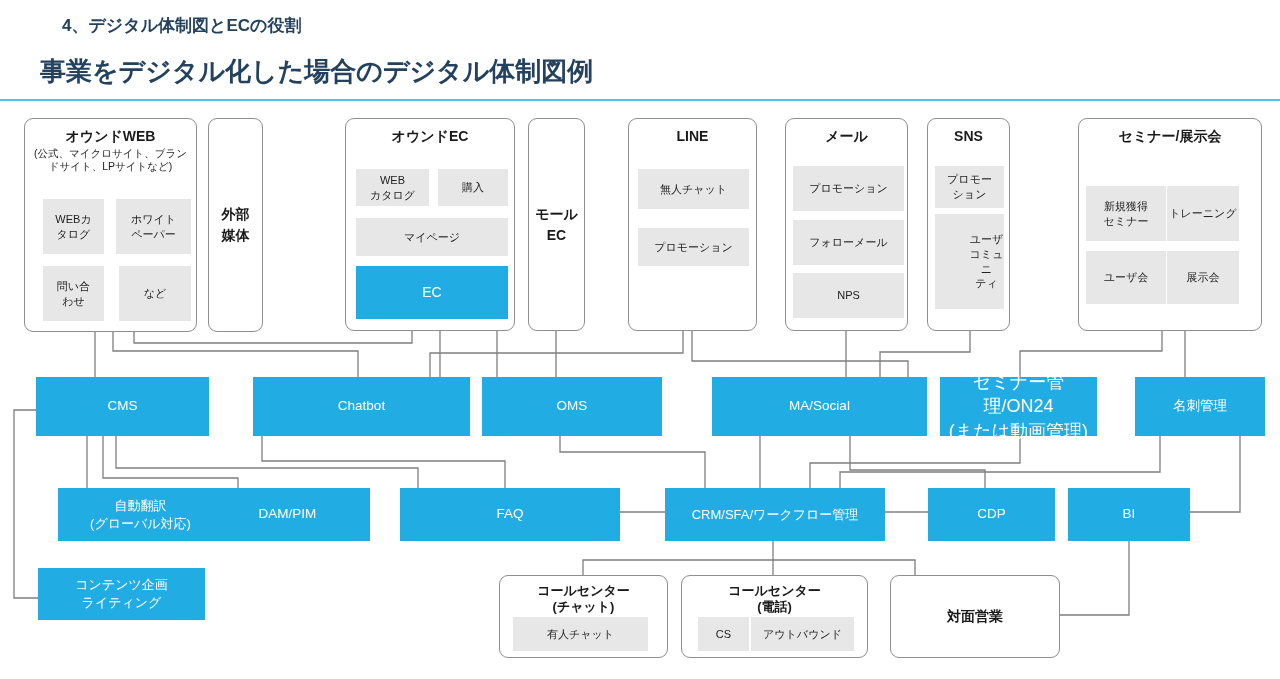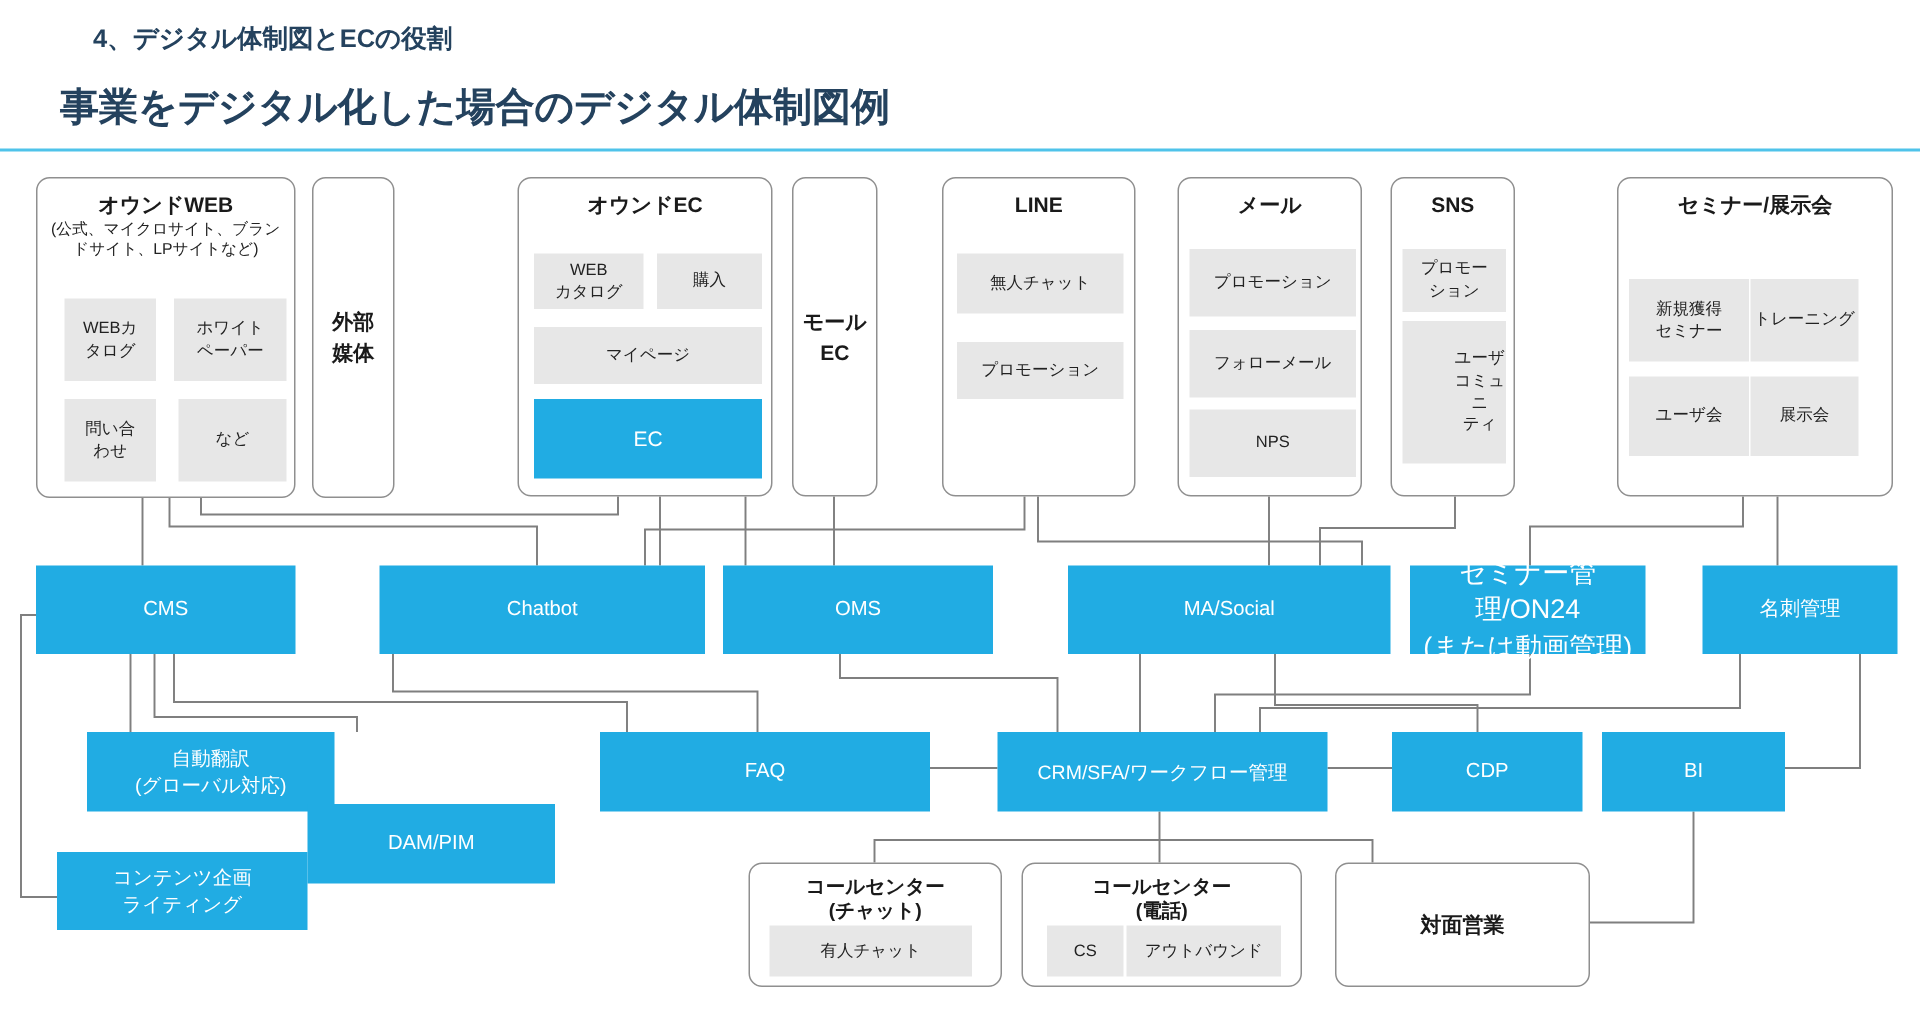--- a/index.html
+++ b/index.html
@@ -122,31 +122,31 @@
 
   <div class="obox" style="left:1078px;top:118px;width:184px;height:213px;">
     <span class="ttl lbl">セミナー/展示会</span>
     <div class="gbox lbl" style="left:7px;top:67px;width:80px;height:55px;">新規獲得
 セミナー</div>
     <div class="gbox lbl" style="left:88px;top:67px;width:72px;height:55px;">トレーニング</div>
     <div class="gbox lbl" style="left:7px;top:132px;width:80px;height:53px;">ユーザ会</div>
     <div class="gbox lbl" style="left:88px;top:132px;width:72px;height:53px;">展示会</div>
   </div>
 
-  <div class="bbox lbl" style="left:24px;top:377px;width:173px;height:59px;">CMS</div>
+  <div class="bbox lbl" style="left:36px;top:377px;width:173px;height:59px;">CMS</div>
   <div class="bbox lbl" style="left:253px;top:377px;width:217px;height:59px;">Chatbot</div>
   <div class="bbox lbl" style="left:482px;top:377px;width:180px;height:59px;">OMS</div>
   <div class="bbox lbl" style="left:712px;top:377px;width:215px;height:59px;">MA/Social</div>
   <div class="bbox lbl" style="left:940px;top:377px;width:157px;height:59px;font-size:18px;">セミナー管理/ON24
 (または動画管理)</div>
   <div class="bbox lbl" style="left:1135px;top:377px;width:130px;height:59px;">名刺管理</div>
 
   <div class="bbox lbl" style="left:38px;top:488px;width:165px;height:53px;font-size:13px;margin-left:20px;">自動翻訳
 (グローバル対応)</div>
-  <div class="bbox lbl" style="left:205px;top:488px;width:165px;height:53px;margin-top:48px;">DAM/PIM</div>
+  <div class="bbox lbl" style="left:205px;top:488px;width:165px;height:53px;">DAM/PIM</div>
   <div class="bbox lbl" style="left:400px;top:488px;width:220px;height:53px;">FAQ</div>
   <div class="bbox lbl" style="left:665px;top:488px;width:220px;height:53px;font-size:13px;">CRM/SFA/ワークフロー管理</div>
   <div class="bbox lbl" style="left:928px;top:488px;width:127px;height:53px;">CDP</div>
   <div class="bbox lbl" style="left:1068px;top:488px;width:122px;height:53px;">BI</div>
 
   <div class="bbox lbl" style="left:38px;top:568px;width:167px;height:52px;font-size:13px;">コンテンツ企画
 ライティング</div>
 
   <div class="obox" style="left:499px;top:575px;width:169px;height:83px;">
     <span class="ttl lbl" style="font-size:13px;margin-top:7px;">コールセンター

